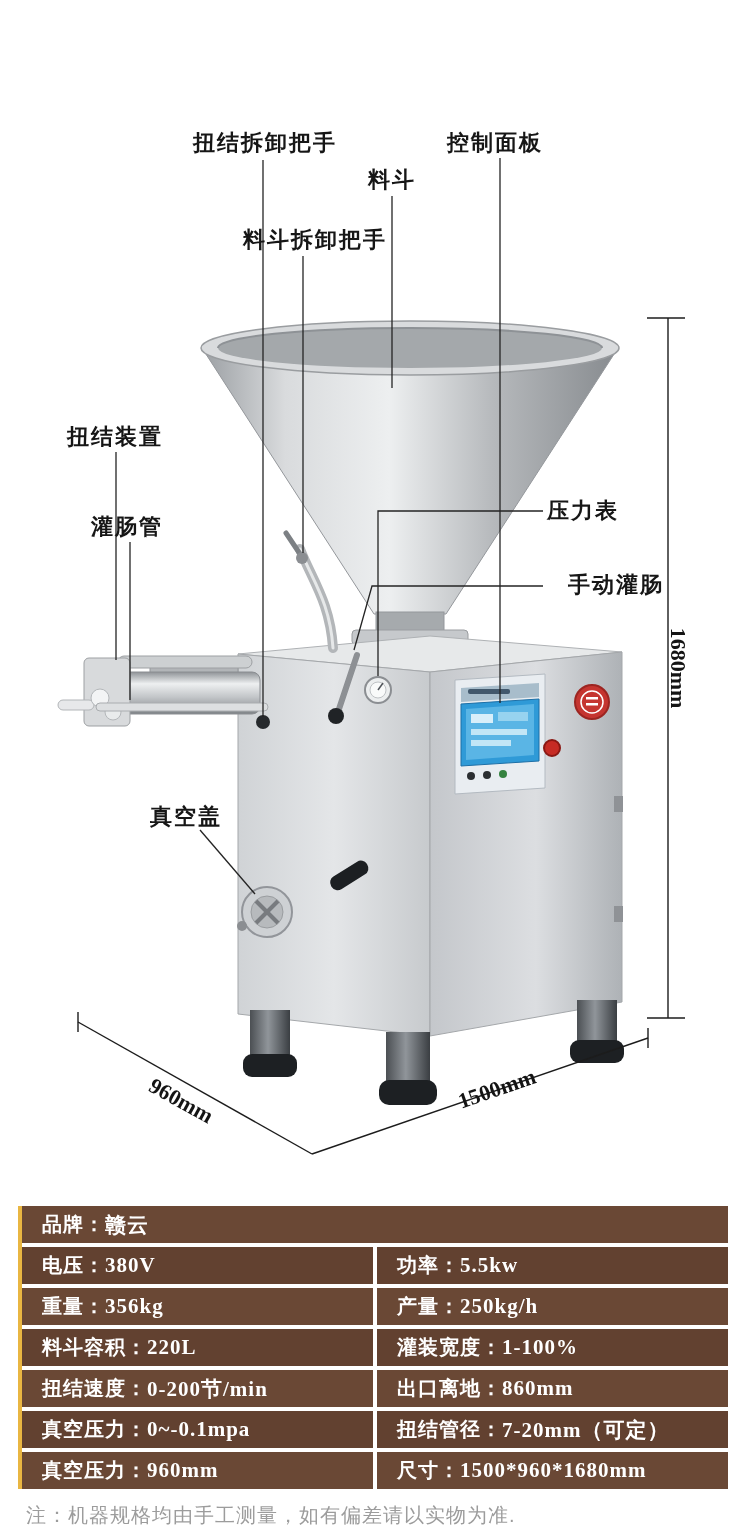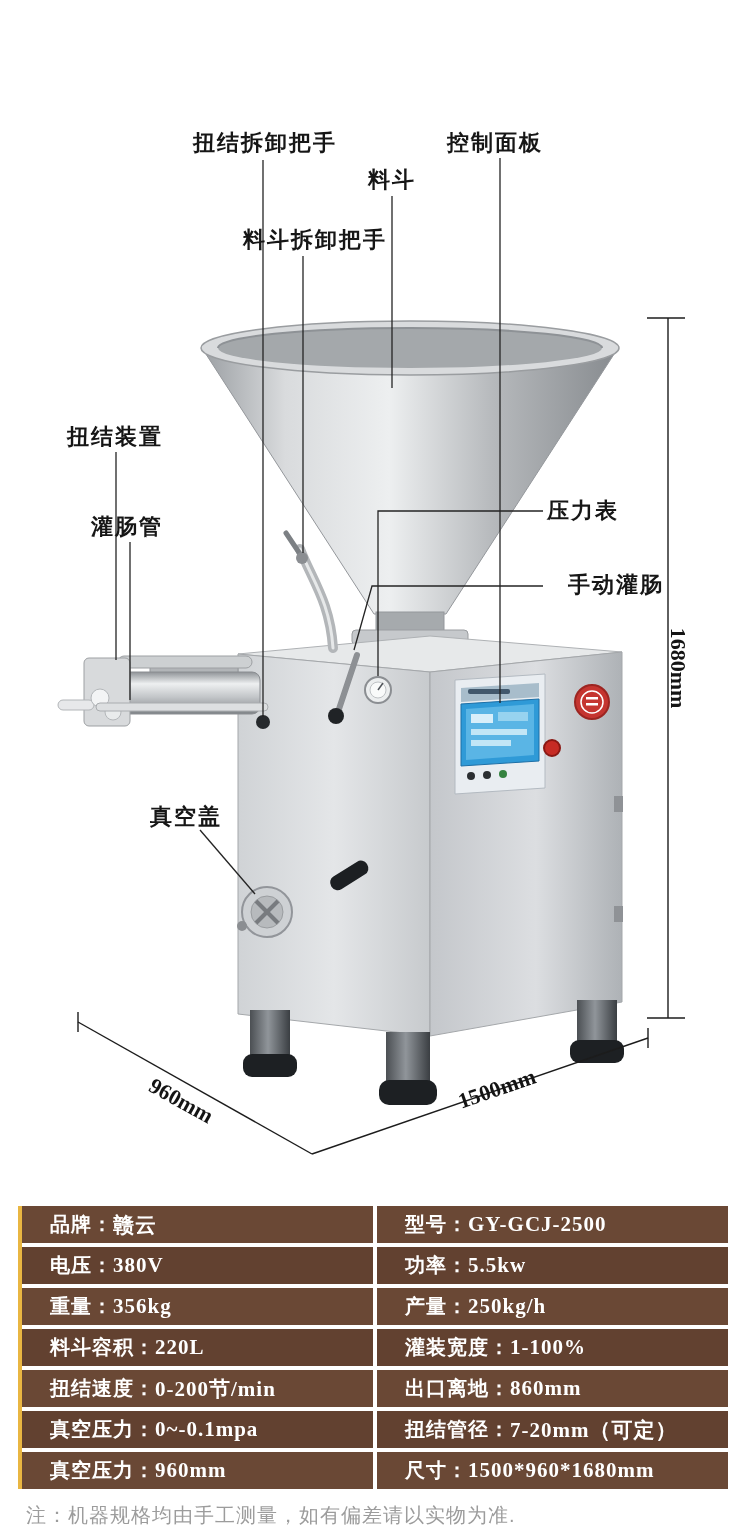--- a/index.html
+++ b/index.html
@@ -20,21 +20,21 @@
   }
   .dim-height{left:678px;top:668px;transform:translate(-50%,-50%) rotate(90deg)}
   .dim-depth{left:181px;top:1101px;transform:translate(-50%,-50%) rotate(29deg)}
   .dim-width{left:497px;top:1089px;transform:translate(-50%,-50%) rotate(-19deg)}
 
   .spec{position:absolute;left:22px;top:1206px;width:706px}
   .accent{position:absolute;left:-4px;top:0;width:4px;height:283px;background:#e9b642}
   .rows .row{display:flex;gap:4px;margin-bottom:4px}
   .cell{
     flex:1;height:37px;background:#6a4835;color:#ffffff;display:flex;align-items:center;
-    padding-left:28px;font-size:20px;font-weight:700;letter-spacing:1px;overflow:hidden;
+    padding-left:20px;font-size:20px;font-weight:700;letter-spacing:1px;overflow:hidden;
   }
   .rows .row:nth-child(even) .cell{background:#624130}
   .cell .v{margin-left:0;font-family:"Liberation Serif","DejaVu Serif",serif;font-size:21px}
   .note{position:absolute;left:4px;top:296px;font-size:20px;color:#9c9c9c;letter-spacing:1px}
 </style>
 </head>
 <body>
 
 <div class="figure">
 
@@ -198,24 +198,20 @@
 </div>
 
 <div class="spec">
   <div class="accent"></div>
   <div class="rows">
     <div class="row">
       <div class="cell">
           <span class="k">品牌：</span>
           <span class="v">赣云</span>
         </div>
-      <div class="cell">
-          <span class="k">型号：</span>
-          <span class="v">GY-GCJ-2500</span>
-        </div>
     </div>
     <div class="row">
       <div class="cell">
           <span class="k">电压：</span>
           <span class="v">380V</span>
         </div>
       <div class="cell">
           <span class="k">功率：</span>
           <span class="v">5.5kw</span>
         </div>

